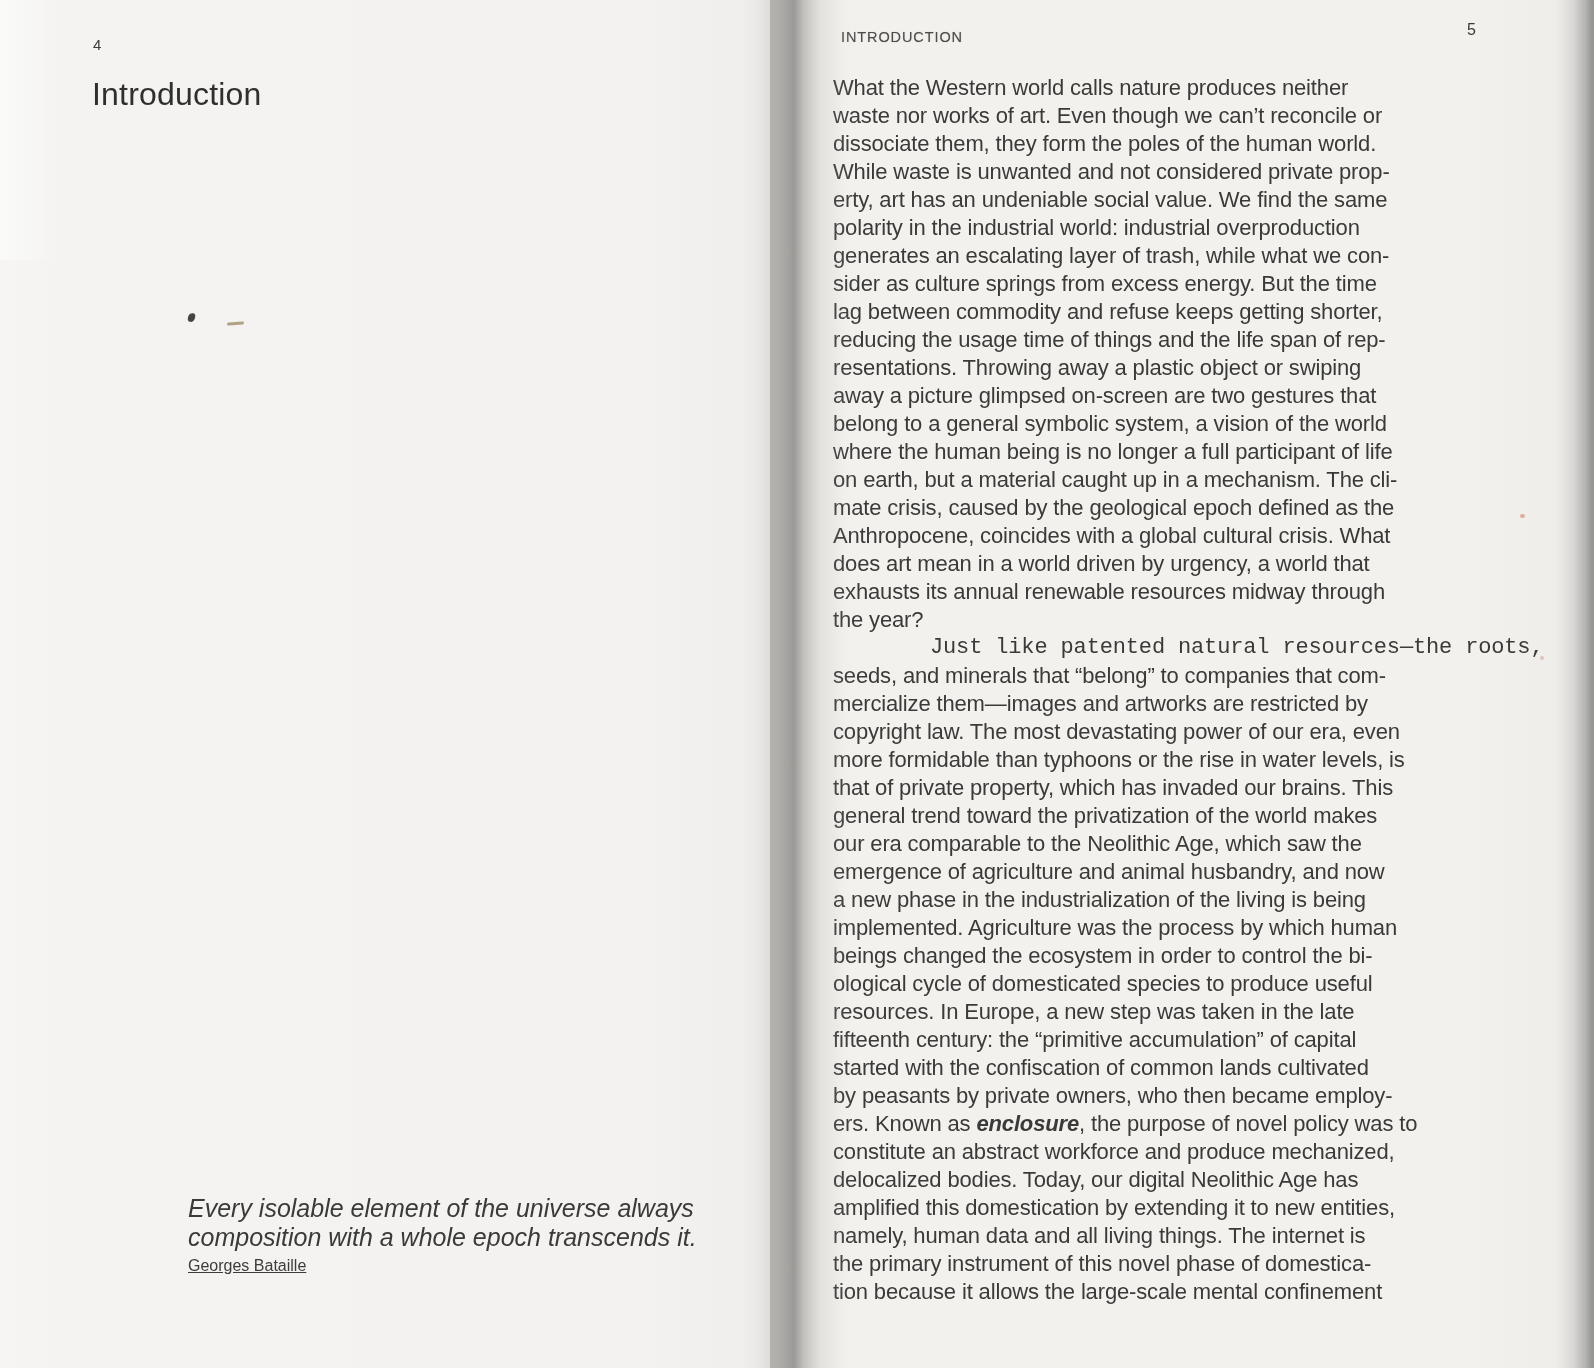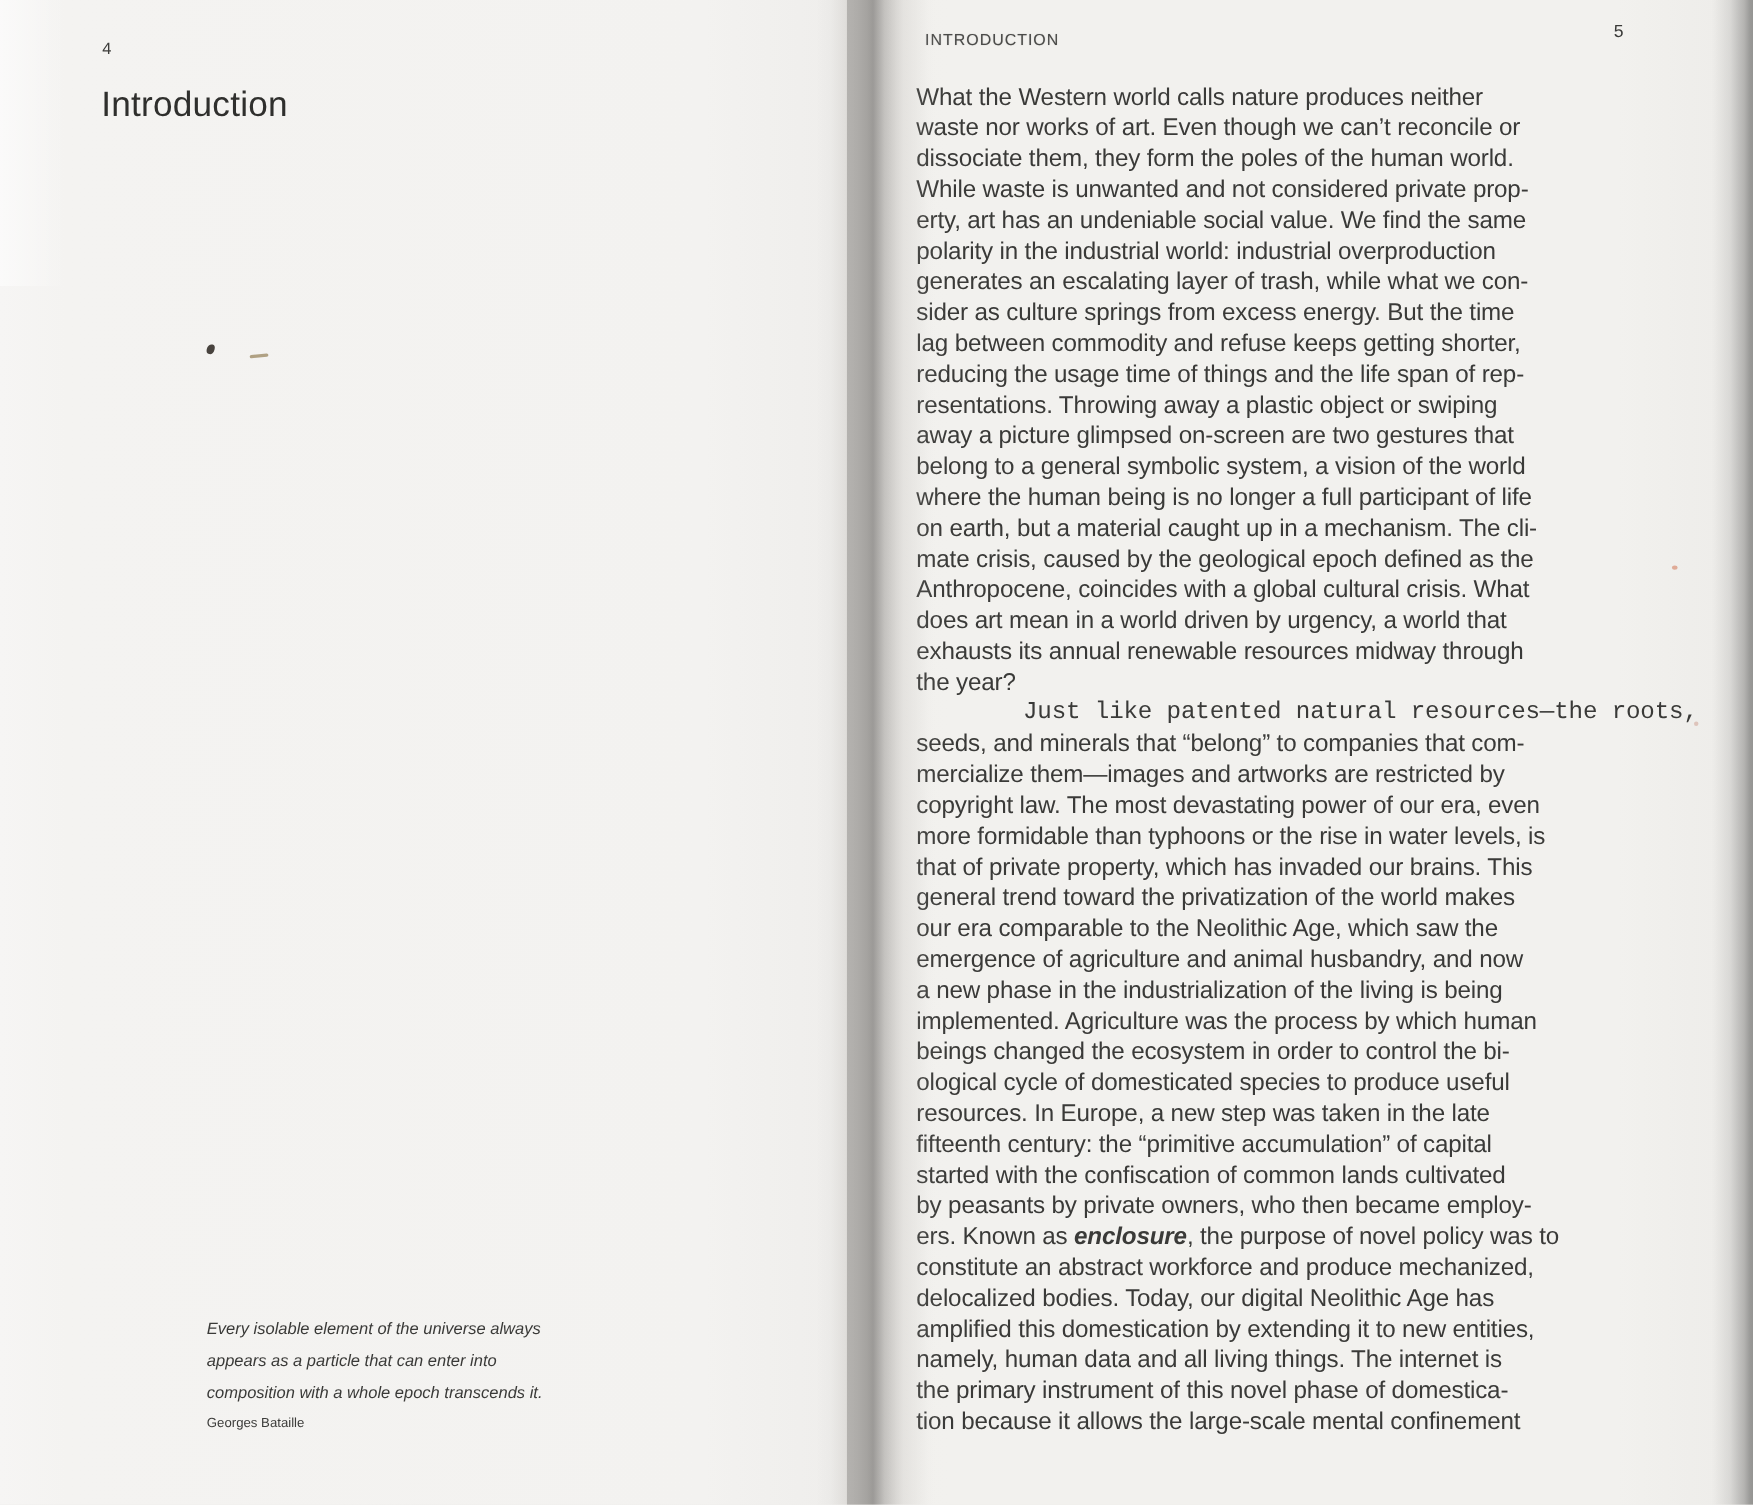--- a/index.html
+++ b/index.html
@@ -54,24 +54,24 @@
   
   .folio{position:absolute;font-size:15px;color:#3d3d3b;}
   .folio-left{left:93px;top:36px;}
   .folio-right{left:1467px;top:21px;font-size:16px;color:#3a3a38;}
   .chapter-title{
     position:absolute;left:92px;top:76px;margin:0;
     font-size:32px;font-weight:500;color:#2f2f2d;letter-spacing:0.2px;
   }
   .epigraph{position:absolute;left:188px;top:1194px;margin:0;width:540px;}
   .epigraph .line{
-    font-style:italic;font-size:15px;line-height:29px;color:#3a3a38;white-space:nowrap;
+    font-style:italic;font-size:25px;line-height:29px;color:#3a3a38;white-space:nowrap;
   }
   .epigraph figcaption{
-    margin-top:5px;font-size:12px;color:#3c3c3a;font-style:normal;
+    margin-top:5px;font-size:16px;color:#3c3c3a;font-style:normal;text-decoration:underline;
   }
 
   
   .running-head{
     position:absolute;left:841px;top:29px;
     font-size:14.5px;letter-spacing:0.9px;color:#4b4b49;
     text-shadow:0 0 1px rgba(60,60,58,0.35);
   }
   .body-text{position:absolute;left:833px;top:74px;width:700px;color:#3a3a38;}
   .body-text .line{
@@ -108,21 +108,20 @@
   <section class="page left">
     <div class="folio folio-left">4</div>
     <h1 class="chapter-title">Introduction</h1>
 
     <span class="speck speck-dot"></span>
     <span class="speck speck-dash"></span>
 
     <figure class="epigraph">
       <div id="epigraph-lines">
           <div class="line">Every isolable element of the universe always</div>
-          <div class="line">appears as a particle that can enter into</div>
           <div class="line">composition with a whole epoch transcends it.</div>
         </div>
       <figcaption>Georges Bataille</figcaption>
     </figure>
   </section>
 
   <section class="page right">
   </section>
 
   <div class="running-head">INTRODUCTION</div>

